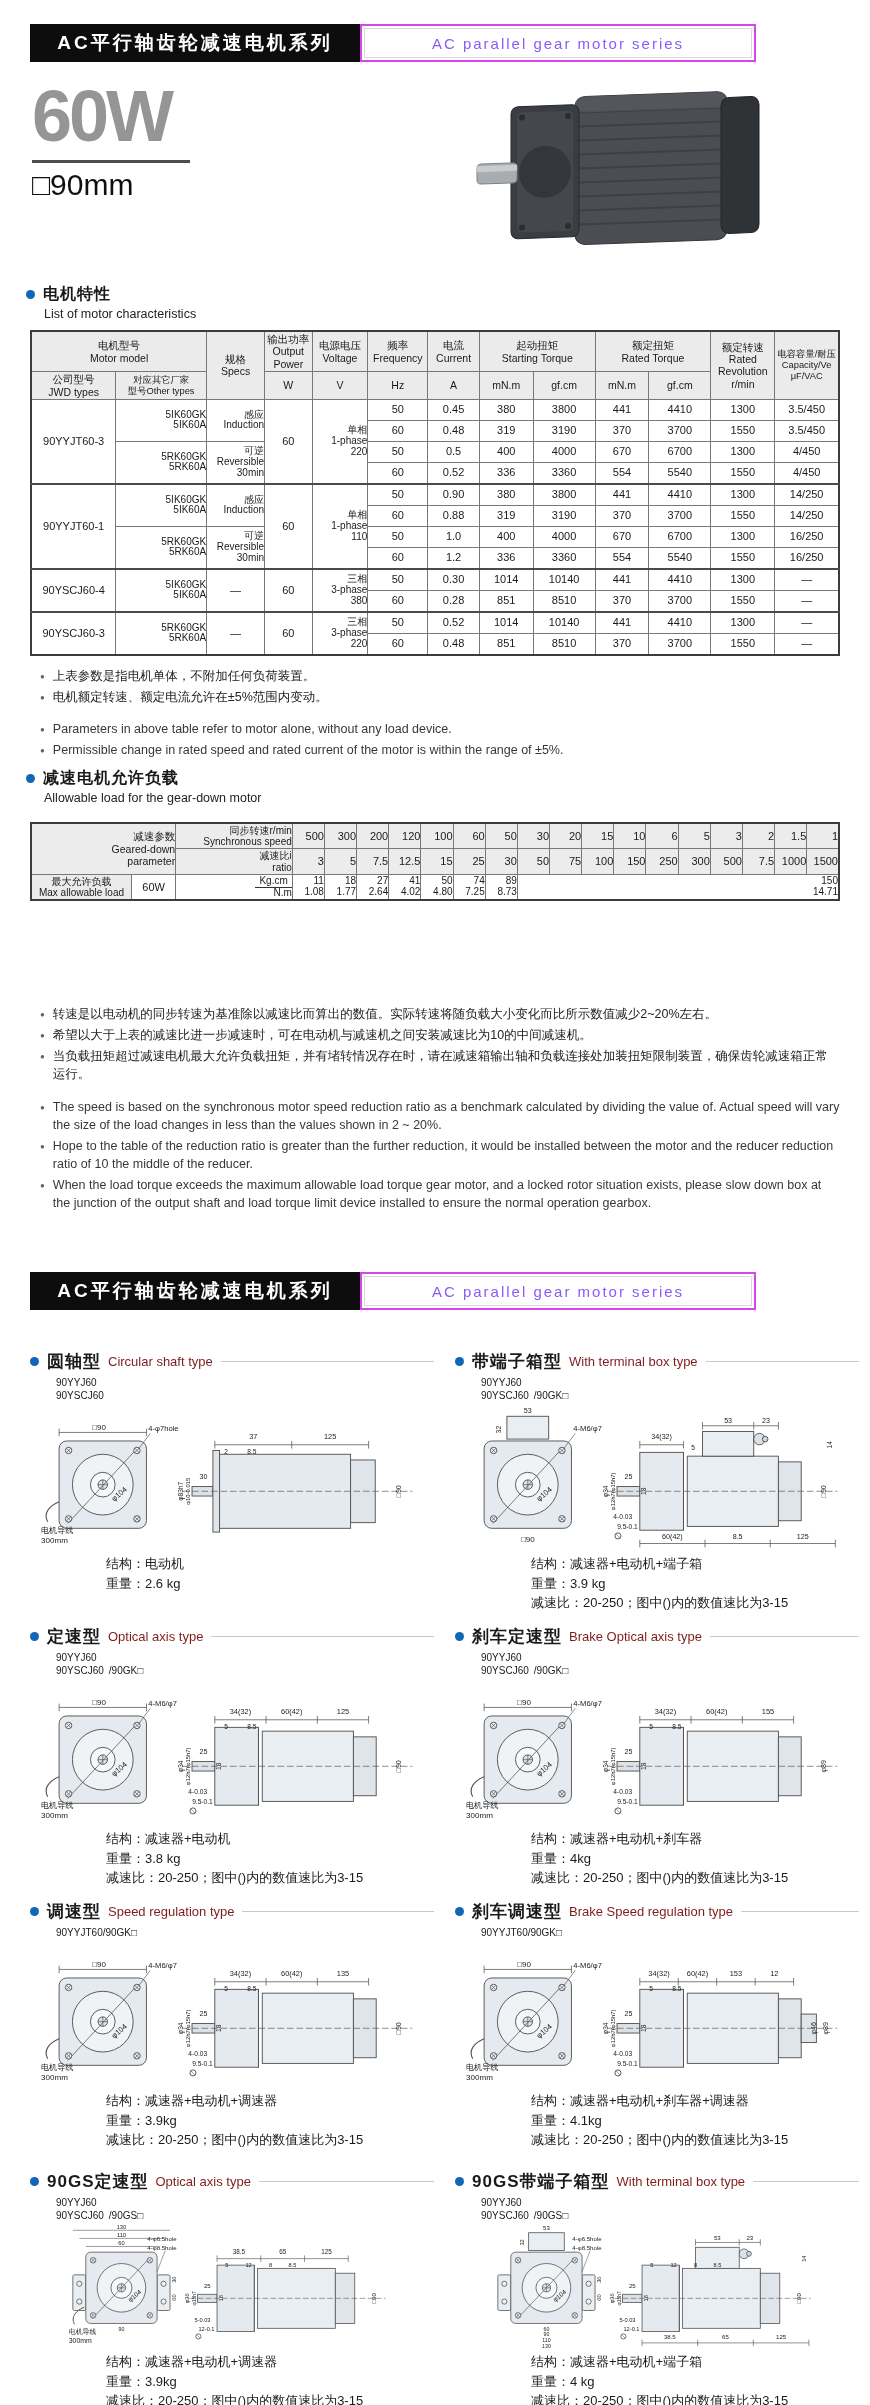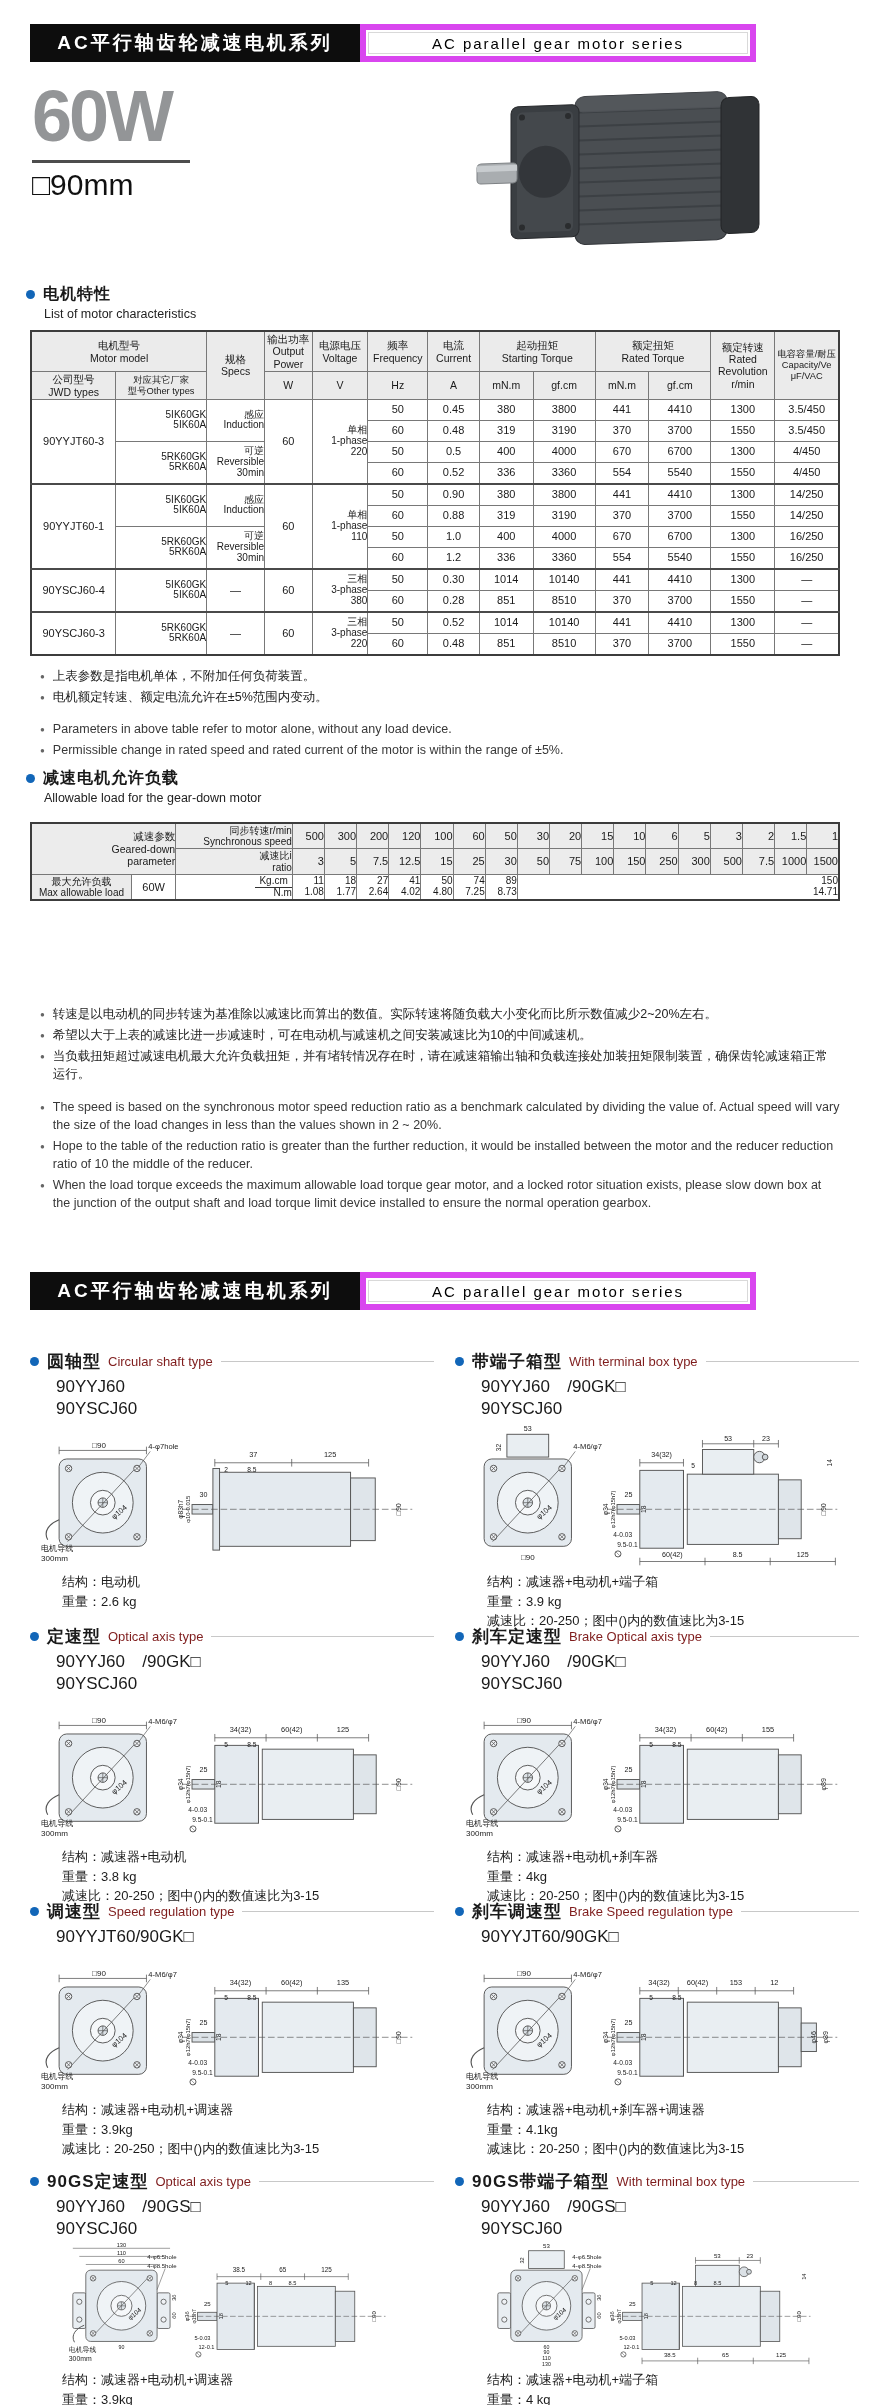--- a/index.html
+++ b/index.html
@@ -4,22 +4,22 @@
 <style>
   html,body{margin:0;padding:0;background:#fff;}
   .page{position:relative;width:870px;height:2405px;background:#ffffff;overflow:hidden;
         font-family:"Liberation Sans","DejaVu Sans",sans-serif;color:#1a1a1a;}
   svg text{font-family:"Liberation Sans","DejaVu Sans",sans-serif;}
 
   
   .hdr{position:absolute;left:30px;width:726px;height:38px;display:flex;}
   .hdr .blk{width:330px;background:#0d0d0d;color:#ffffff;font-size:19px;font-weight:bold;
             letter-spacing:3px;display:flex;align-items:center;justify-content:center;}
-  .hdr .wht{flex:1;border:6px solid #d946ef;box-shadow:inset 0 0 0 2px #ffffff,inset 0 0 0 3px #d9d9d9;
-            color:#000000;font-size:15px;letter-spacing:2px;display:flex;align-items:center;justify-content:center;}
+  .hdr .wht{flex:1;border:2px solid #d946ef;box-shadow:inset 0 0 0 2px #ffffff,inset 0 0 0 3px #d9d9d9;
+            color:#8b5cf6;font-size:15px;letter-spacing:2px;display:flex;align-items:center;justify-content:center;}
 
   
   .power{position:absolute;left:32px;top:80px;font-size:72px;font-weight:bold;color:#939597;
          letter-spacing:-3px;line-height:1;}
   .power-line{position:absolute;left:32px;top:160px;width:158px;height:3px;background:#4d4d4d;}
   .frame{position:absolute;left:32px;top:168px;font-size:30px;color:#101010;}
   .photo{position:absolute;left:425px;top:76px;}
 
   
   .stitle{position:absolute;left:26px;}
@@ -47,24 +47,24 @@
   .note{display:flex;font-size:12.5px;line-height:1.45;margin:3px 0;color:#222;}
   .note .b{color:#666;font-size:8px;margin:4px 8px 0 0;flex:none;}
   .note.en{color:#383838;}
 
   
   .dsec{position:absolute;width:404px;}
   .dsec .dt{display:flex;align-items:center;}
   .dsec .dt .cn{font-size:17px;font-weight:bold;letter-spacing:1px;}
   .dsec .dt .en{font-size:13px;color:#7f1d1d;margin-left:7px;white-space:nowrap;}
   .dsec .dt .rule{flex:1;height:1px;background:#c8c8c8;margin-left:8px;}
-  .models{margin:3px 0 0 26px;font-size:17px;display:flex;align-items:flex-start;line-height:1.3;}
+  .models{margin:3px 0 0 26px;font-size:10px;display:flex;align-items:flex-end;line-height:1.3;}
   .models .sfx{margin-left:5px;}
   .draw{display:block;margin-top:1px;}
-  .specs{margin-left:32px;font-size:13px;line-height:1.5;margin-top:1px;color:#1c1c1c;}
+  .specs{margin-left:76px;font-size:13px;line-height:1.5;margin-top:1px;color:#1c1c1c;}
 </style>
 </head>
 <body>
 
 <div class="page">
 
   <div class="hdr" style="top:24px;">
     <div class="blk">AC平行轴齿轮减速电机系列</div>
     <div class="wht">AC parallel gear motor series</div>
   </div>

